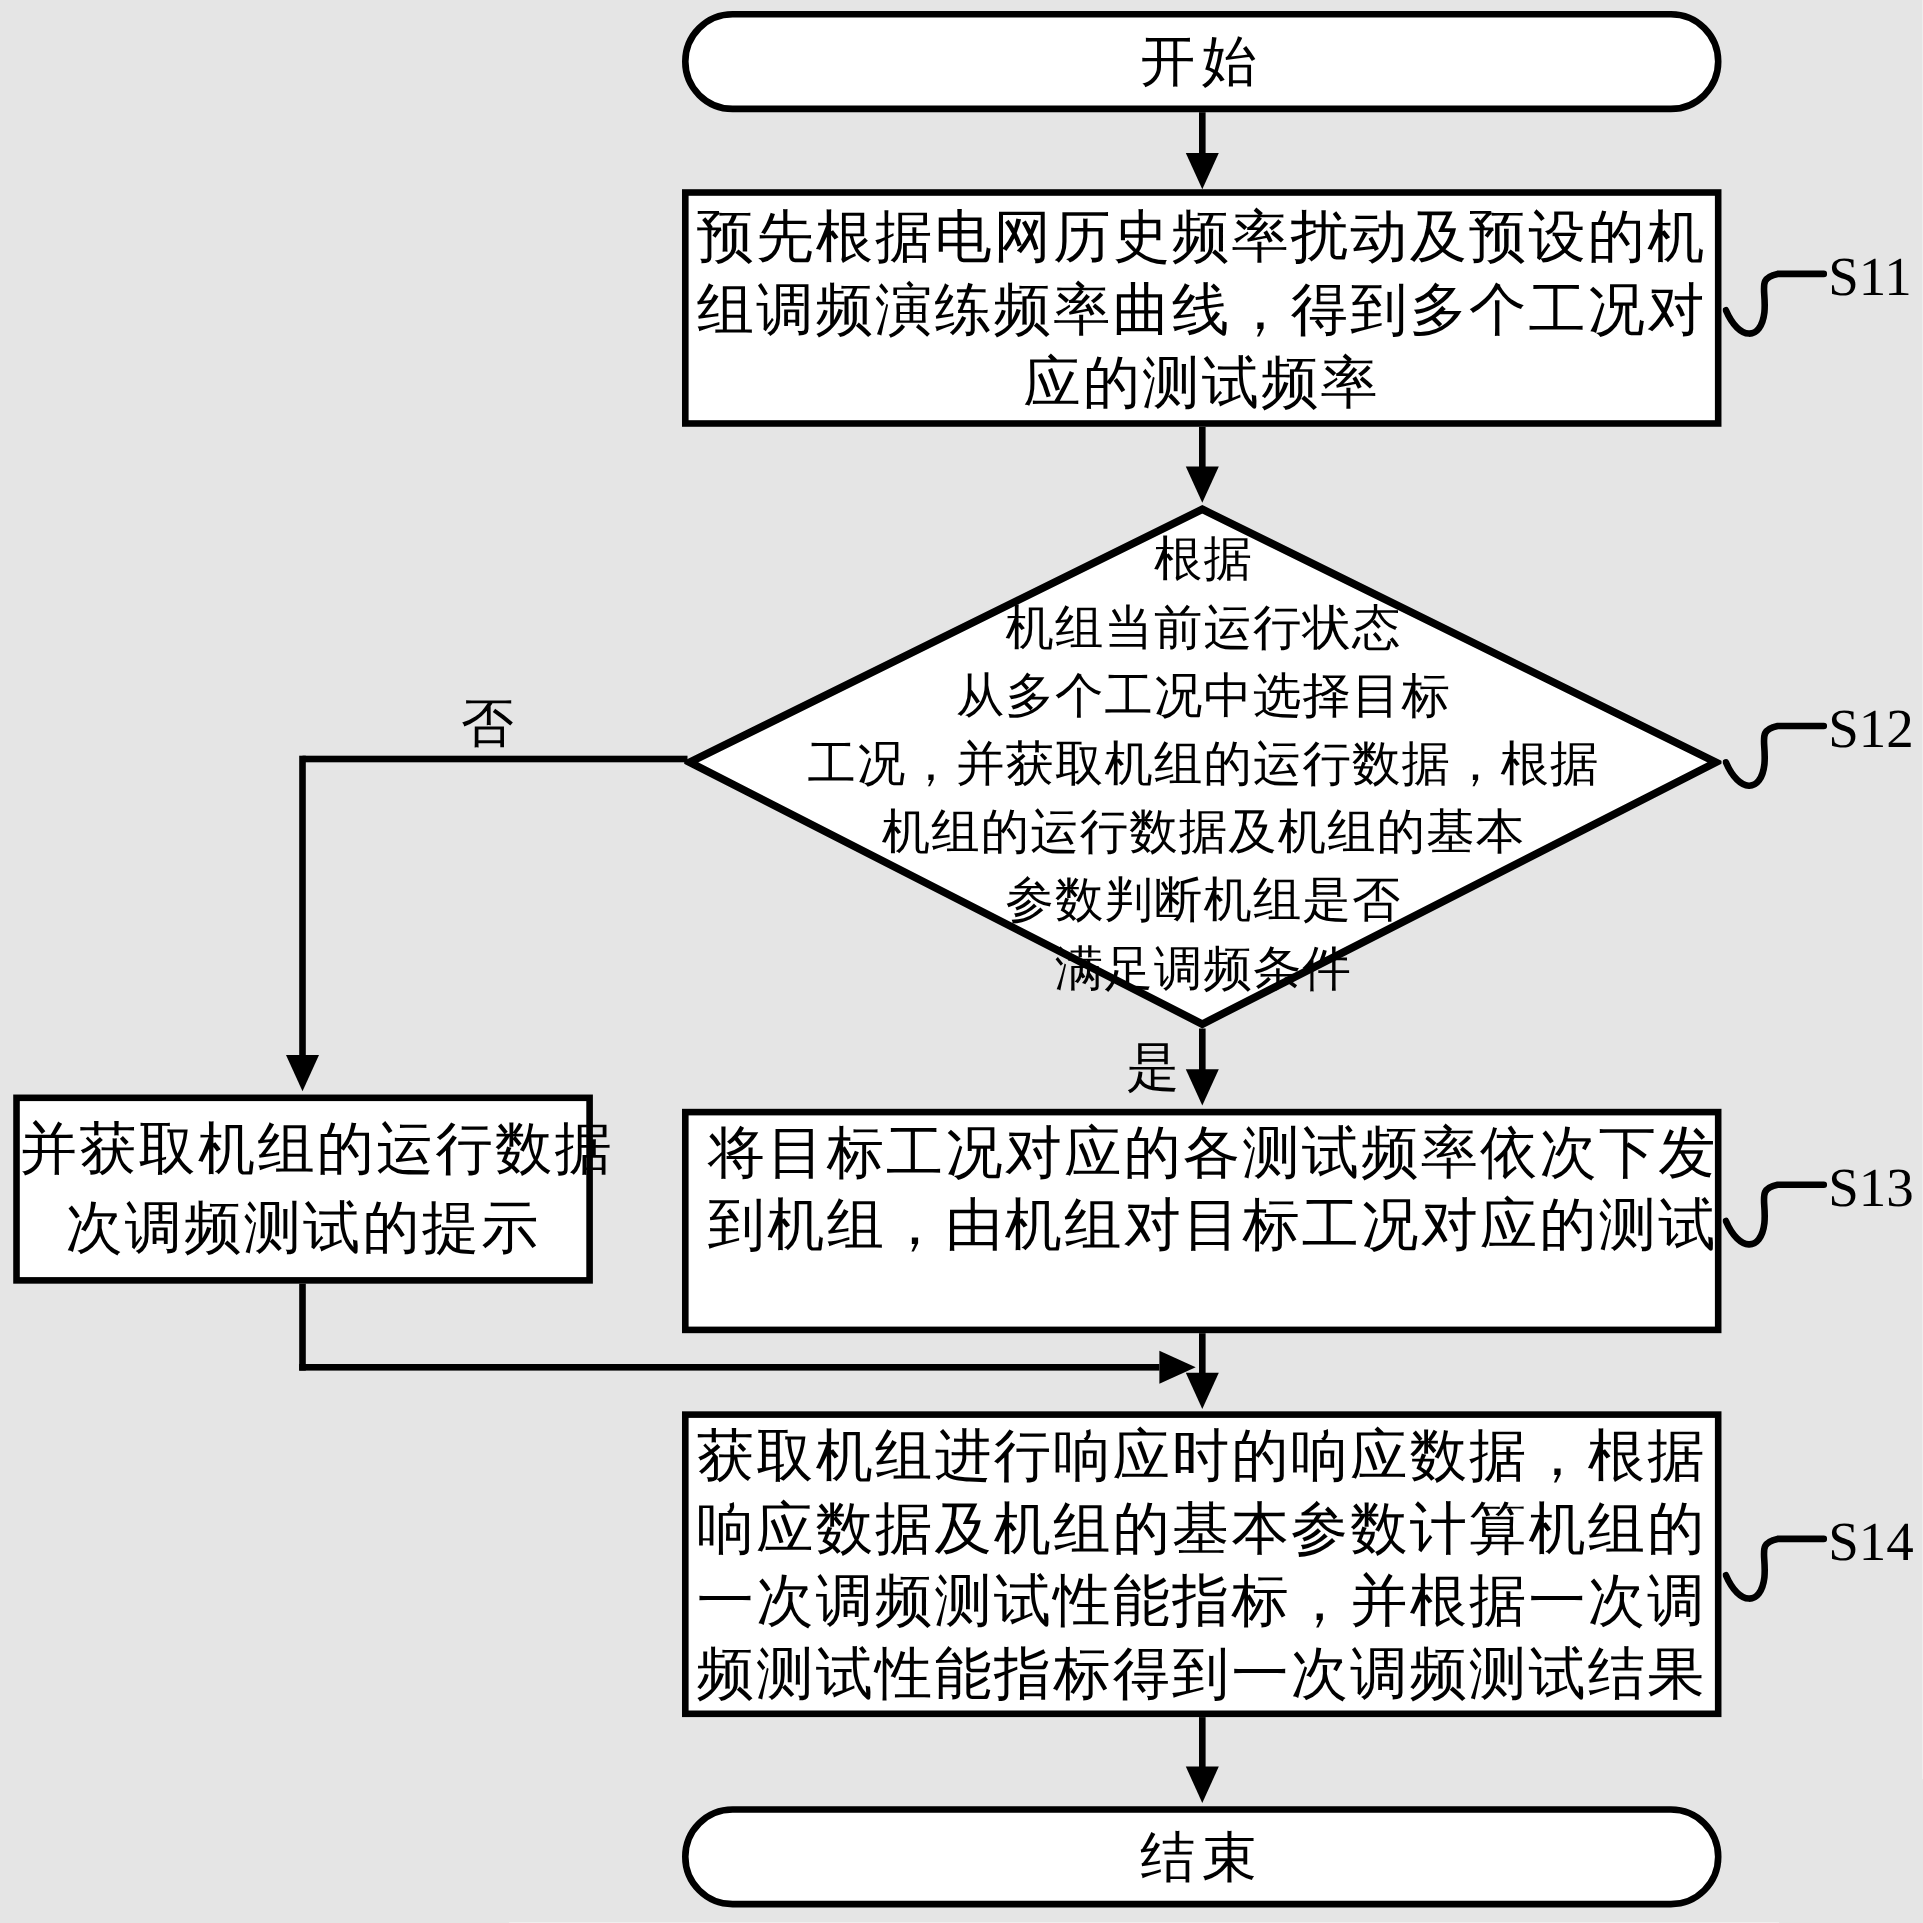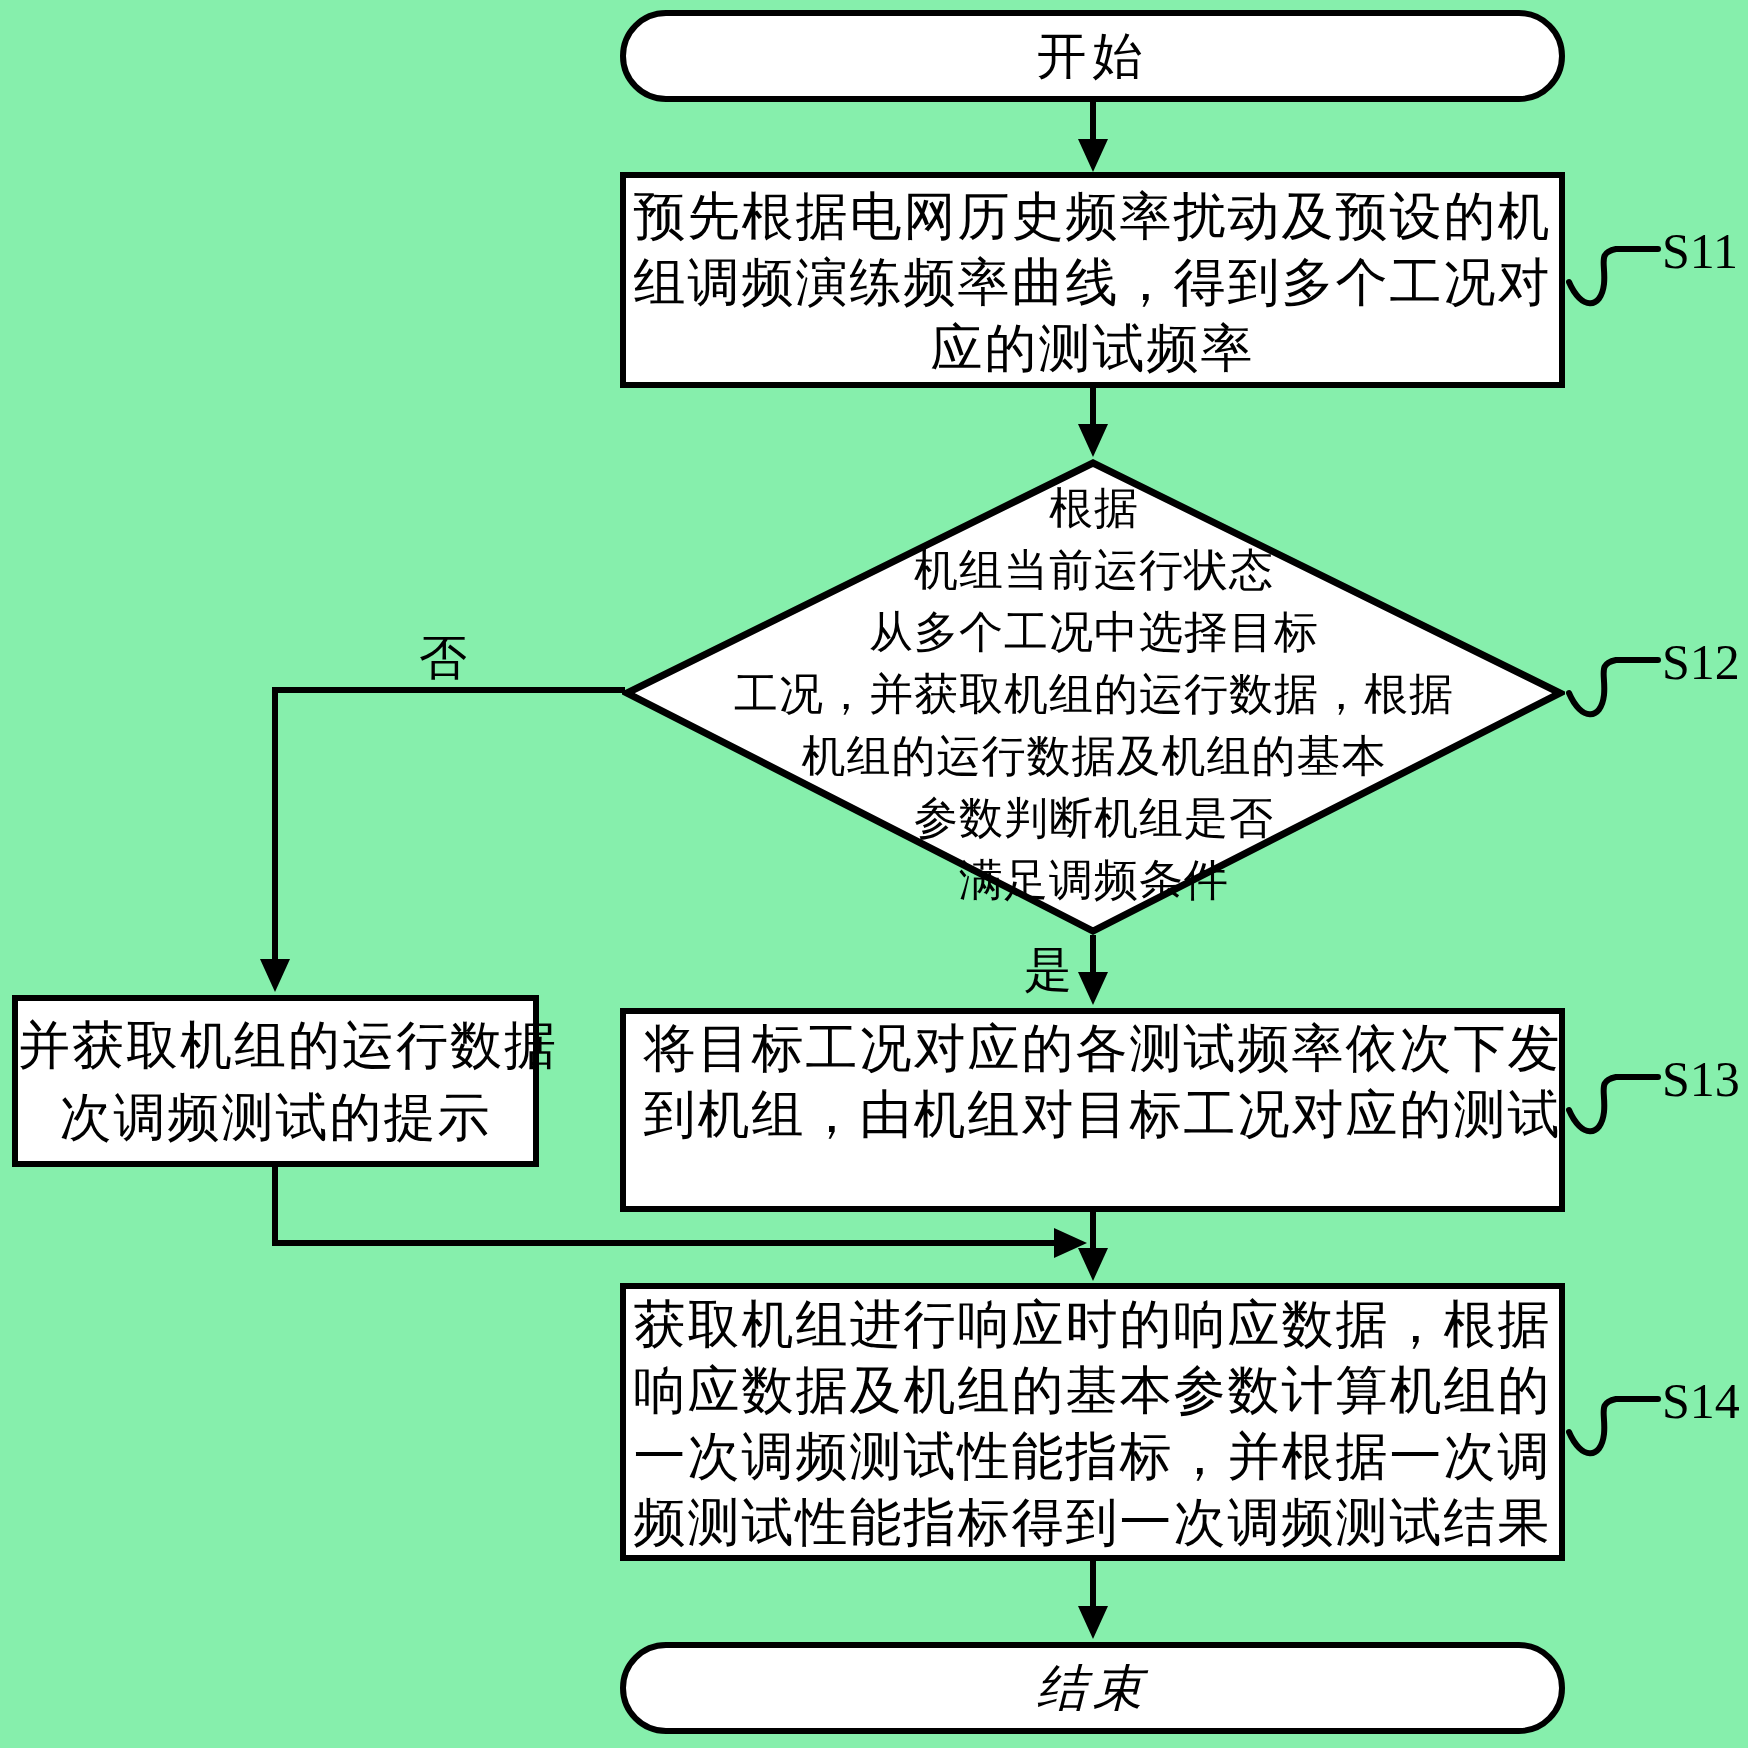--- a/index.html
+++ b/index.html
@@ -1,17 +1,17 @@
 <!DOCTYPE html>
 <html><head>
 <meta charset="utf-8">
 <style>
   html,body{margin:0;padding:0;background:#ffffff;}
   #canvas{
-    position:relative;width:1748px;height:1748px;background:#86efac;
+    position:relative;width:1748px;height:1748px;background:#e5e5e5;
     font-family:"Liberation Serif","DejaVu Serif",serif;color:#000;
     overflow:hidden;
   }
   .node{position:absolute;border:6px solid #000;background:#fff;box-sizing:border-box;
         display:flex;align-items:center;justify-content:center;}
   .terminator{border-radius:52px;}
   .box-text{position:absolute;text-align:center;}
   .tl{font-size:52px;line-height:66px;letter-spacing:2px;white-space:nowrap;}
   .dl{font-size:44px;line-height:62px;letter-spacing:1px;white-space:nowrap;}
   .term-label{font-size:50px;letter-spacing:6px;}
@@ -94,21 +94,21 @@
   <div class="box-text" style="left:626px;top:1292px;width:933px;">
     <div class="tl">获取机组进行响应时的响应数据，根据</div>
     <div class="tl">响应数据及机组的基本参数计算机组的</div>
     <div class="tl">一次调频测试性能指标，并根据一次调</div>
     <div class="tl">频测试性能指标得到一次调频测试结果</div>
   </div>
 
   <div class="vline" style="left:1090px;top:1561px;height:48px;"></div>
   <div class="head-down" style="left:1078px;top:1606px;"></div>
 
-  <div class="node terminator" style="left:620px;top:1642px;width:945px;height:92px;font-style:italic;">
+  <div class="node terminator" style="left:620px;top:1642px;width:945px;height:92px;">
     <span class="term-label">结束</span>
   </div>
 
   <div class="squiggle" style="left:1566px;top:237px;">
     <svg width="95" height="78" viewBox="0 0 95 78">
       <path d="M 3 45 C 15 73, 35 73, 38 47 C 40 26, 31 16, 50 12 L 92 12" fill="none" stroke="#000" stroke-width="6" stroke-linecap="round"></path>
     </svg>
   </div>
   <div class="ref-label" style="left:1662px;top:222px;">S11</div>
 

